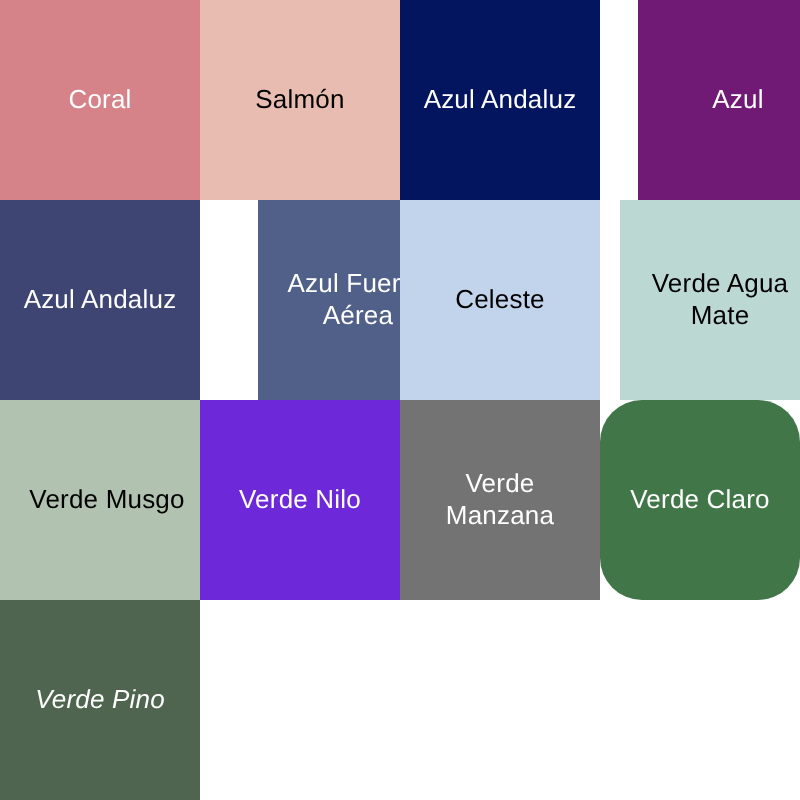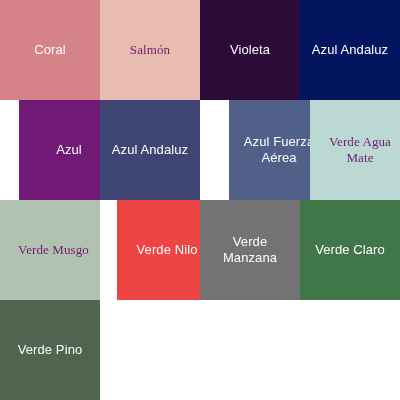--- a/index.html
+++ b/index.html
@@ -32,58 +32,58 @@
   }
   .swatch-label {
     font-size: 13px;
     line-height: 16px;
     text-align: center;
     letter-spacing: 0.1px;
     white-space: normal;
     word-break: normal;
   }
   .text-light { color: #ffffff; }
-  .text-dark  { color: #701a75; font-family: Liberation Serif, serif; }
+  .text-dark  { color: #000000; }
 </style>
 </head>
 <body>
 
 <div id="palette-grid">
     <div class="swatch" style="background: rgb(213, 131, 136);">
       <span class="swatch-label text-light">Coral</span>
     </div>
     <div class="swatch" style="background: rgb(233, 188, 177);">
       <span class="swatch-label text-dark">Salmón</span>
-    </div>
-    <div class="swatch" style="background: rgb(45, 11, 57);">
-      <span class="swatch-label text-light">Violeta</span>
     </div>
     <div class="swatch" style="background: rgb(4, 21, 95);">
       <span class="swatch-label text-light">Azul Andaluz</span>
     </div>
     <div class="swatch" style="background: #701a75; margin-left: 19px;">
       <span class="swatch-label text-light">Azul</span>
     </div>
     <div class="swatch" style="background: rgb(62, 69, 115);">
       <span class="swatch-label text-light">Azul Andaluz</span>
     </div>
     <div class="swatch" style="background: rgb(80, 96, 136); margin-left: 29px;">
       <span class="swatch-label text-light">Azul Fuerza Aérea</span>
     </div>
+    <div class="swatch" style="background: rgb(194, 212, 236);">
+      <span class="swatch-label text-dark">Celeste</span>
+    </div>
     <div class="swatch" style="background: rgb(187, 217, 210); margin-left: 10px;">
       <span class="swatch-label text-dark">Verde Agua Mate</span>
     </div>
     <div class="swatch" style="background: rgb(177, 194, 176); padding-left: 12px;">
       <span class="swatch-label text-dark">Verde Musgo</span>
     </div>
-    <div class="swatch" style="background: #ef4444; margin-left: 17px;">
+    <div class="swatch" style="background: #6d28d9;">
       <span class="swatch-label text-light">Verde Nilo</span>
     </div>
     <div class="swatch" style="background: #737373;">
       <span class="swatch-label text-light">Verde Manzana</span>
     </div>
-    <div class="swatch" style="background: rgb(65, 119, 72);">
+    <div class="swatch" style="background: rgb(65, 119, 72); border-radius: 21px;">
       <span class="swatch-label text-light">Verde Claro</span>
     </div>
-    <div class="swatch" style="background: rgb(79, 101, 80);">
+    <div class="swatch" style="background: rgb(79, 101, 80); font-style: italic;">
       <span class="swatch-label text-light">Verde Pino</span>
     </div>
   </div>
 
 </body></html>

